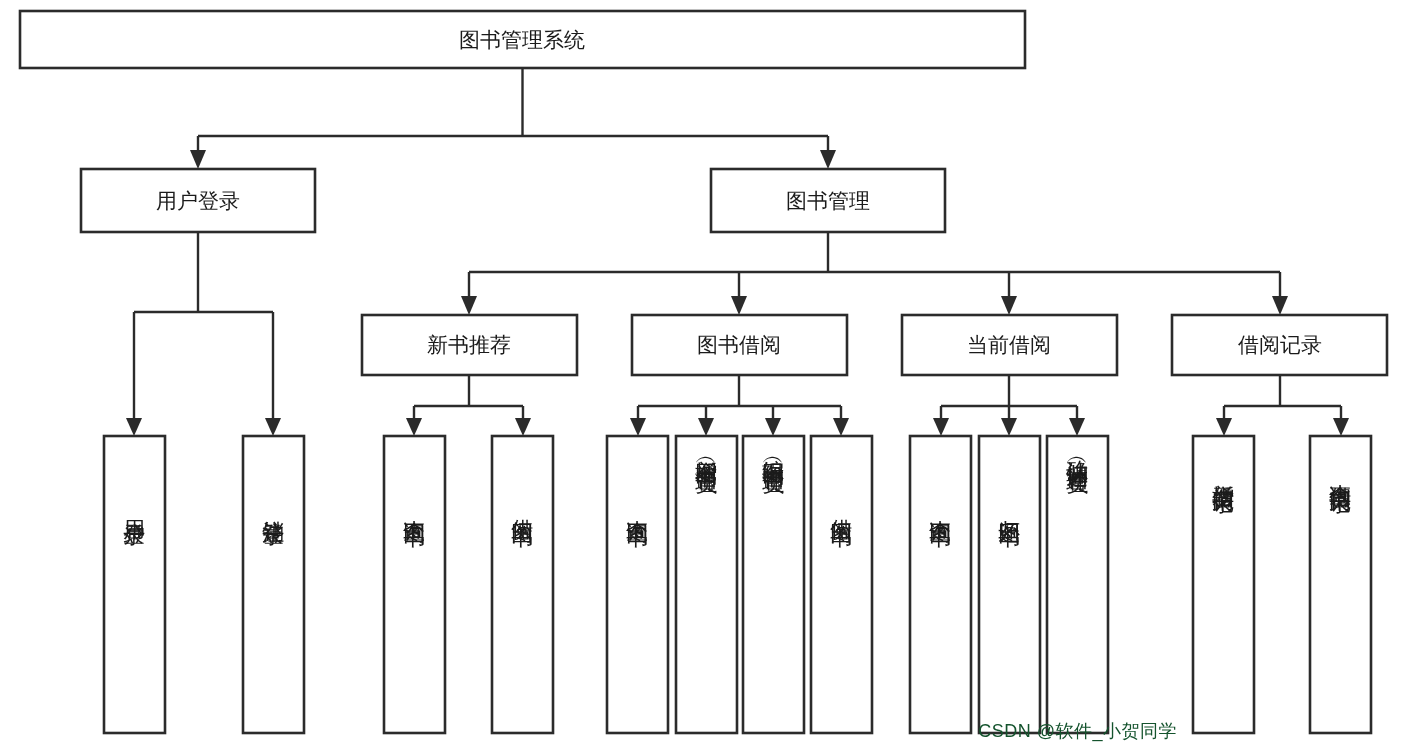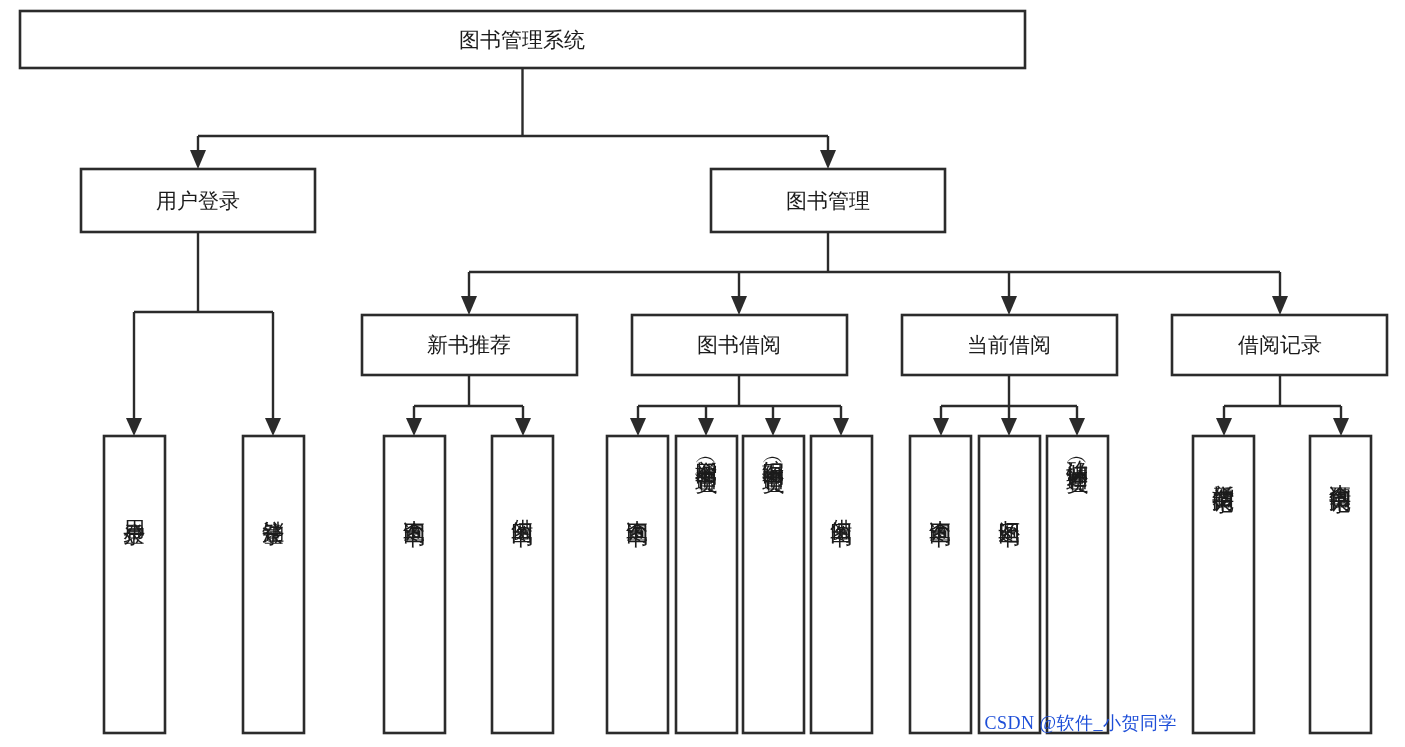--- a/index.html
+++ b/index.html
@@ -65,24 +65,24 @@
     font-size: 22px;
     line-height: 1.06;
     letter-spacing: 2px;
     color: #1b1b1b;
     white-space: nowrap;
     text-align: center;
   }
   .watermark {
     position: absolute;
     right: 8px;
-    bottom: 12px;
-    font-family: Liberation Serif, serif;
+    bottom: 4px;
+    font-family: Liberation Sans, sans-serif;
     font-size: 18px;
-    color: #1d4ed8;
+    color: #14532d;
     letter-spacing: 0.5px;
     white-space: nowrap;
   }
 </style>
 </head>
 <body>
 
 <div id="diagram-root">
 
   <svg class="flow" viewBox="0 0 1405 747">

